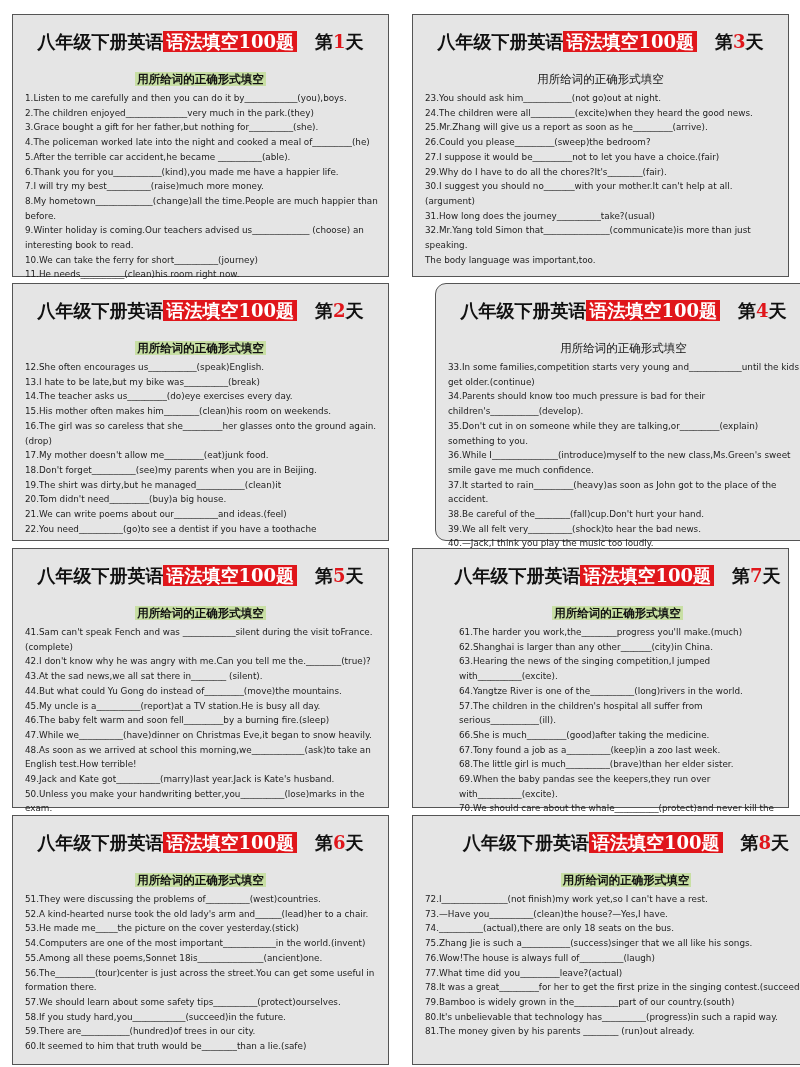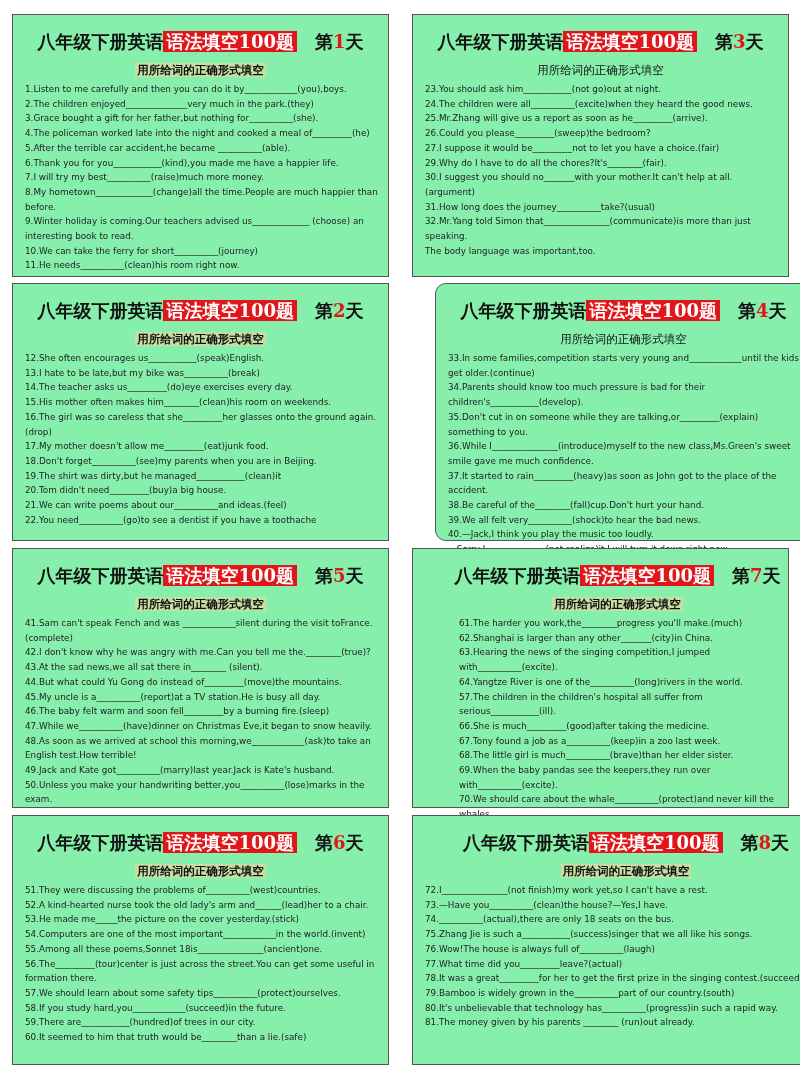--- a/index.html
+++ b/index.html
@@ -2,32 +2,32 @@
 <html><head>
 <meta charset="utf-8">
 <style>
   html, body { margin:0; padding:0; }
   body {
     width:800px; height:1067px; background:#ffffff; position:relative; overflow:hidden;
     font-family:"DejaVu Sans", "Liberation Sans", sans-serif;
   }
   .card {
     position:absolute; box-sizing:border-box;
-    border:1.5px solid #555; background:#86efac;
+    border:1.5px solid #555; background:#e5e5e5;
   }
   .title {
     text-align:center; margin-top:14px; height:26px; line-height:26px;
     font-family:"DejaVu Serif", "Liberation Serif", serif;
     font-weight:bold; font-size:18px; color:#111; white-space:nowrap;
   }
   .title .hl { background:#e0161b; color:#fff; padding:0 3px; }
   .title .gap { display:inline-block; width:18px; }
   .title .num { color:#e0161b; }
   .subtitle {
-    text-align:center; margin-top:7px; height:16px; line-height:16px;
+    text-align:center; margin-top:16px; height:16px; line-height:16px;
     font-size:11.5px; color:#111;
   }
   .subtitle span.green { background:#c8dfa4; font-weight:bold; padding:0 2px; }
   .subtitle span.plain { font-weight:normal; }
   .items { margin:4px 10px 0 12px; font-size:8.8px; line-height:14.7px; color:#222; }
   .item { white-space:normal; }
 </style>
 </head>
 <body>
 

